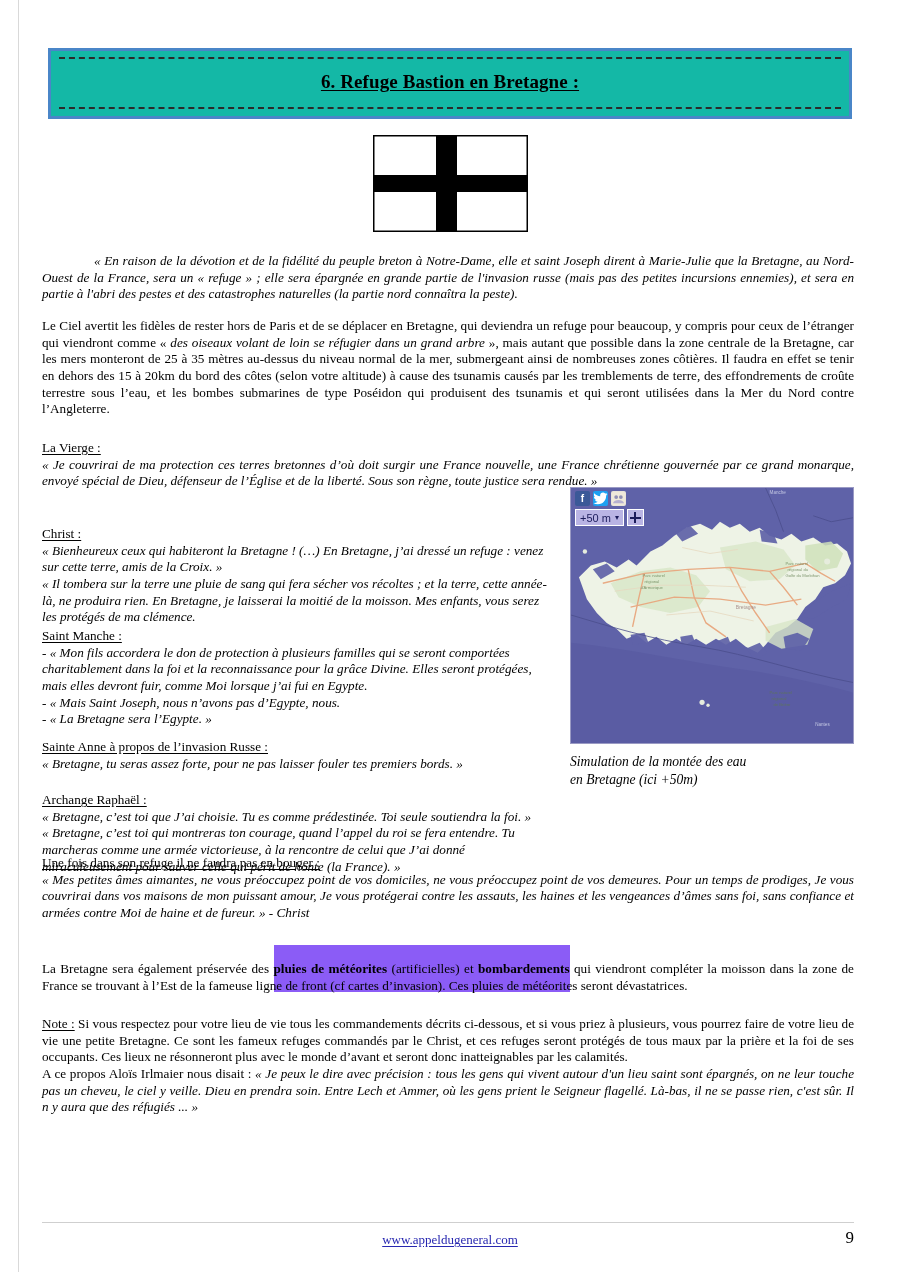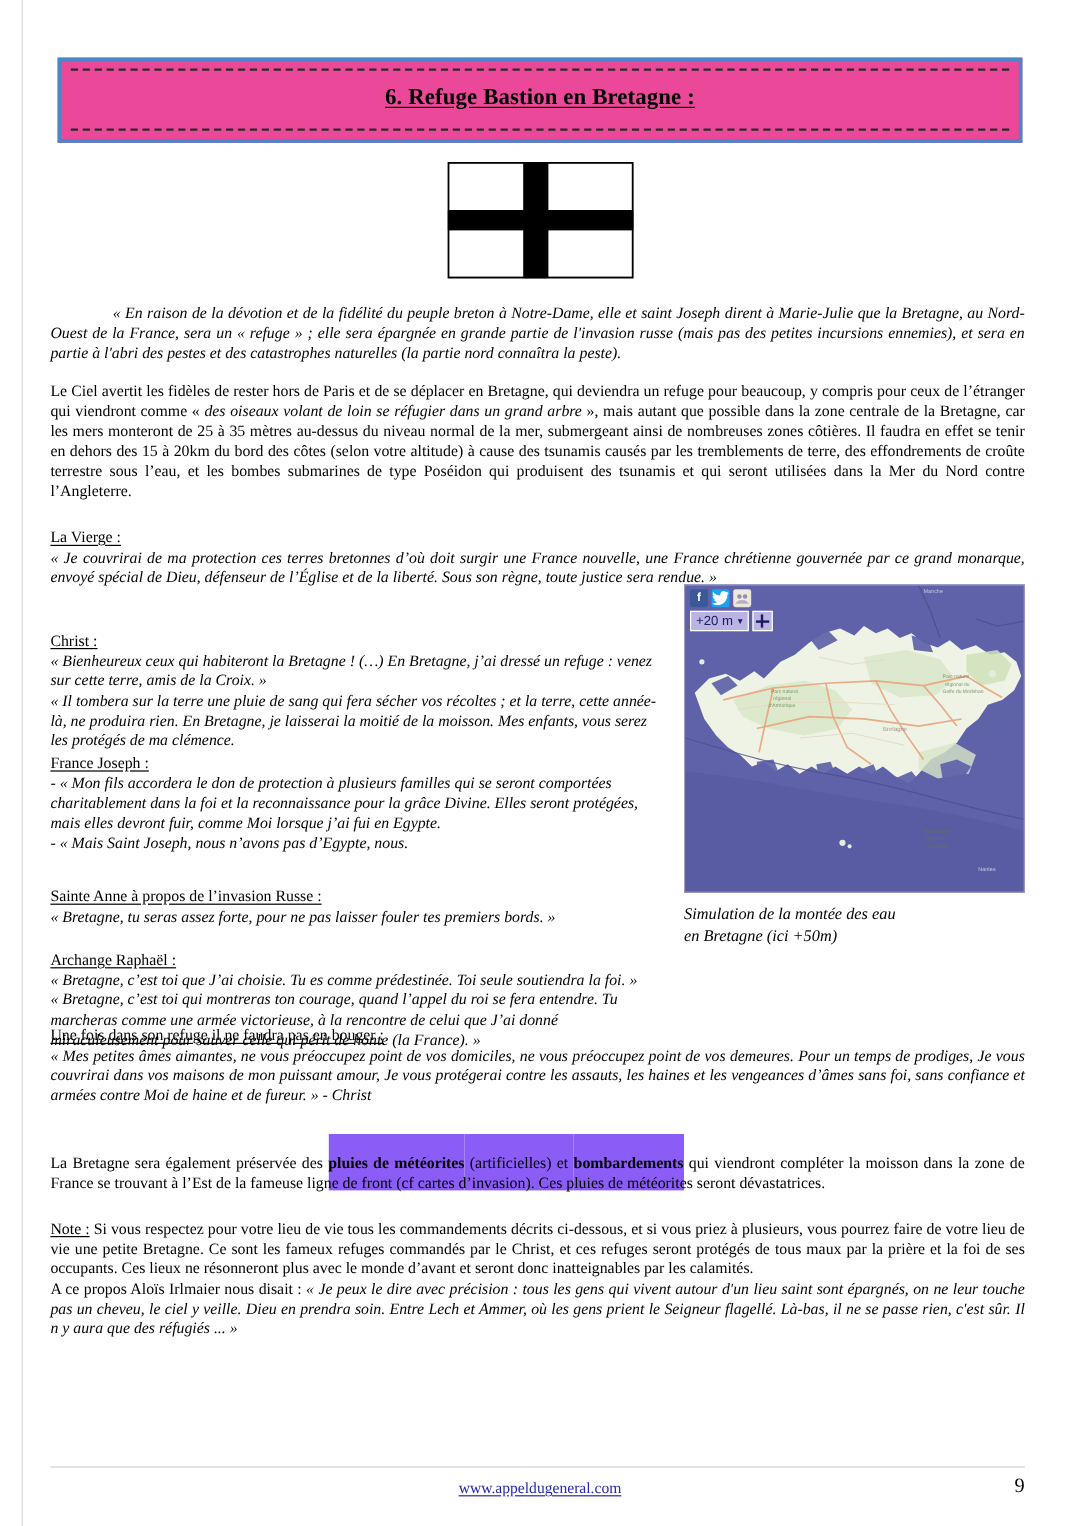--- a/index.html
+++ b/index.html
@@ -34,21 +34,21 @@
   }
 
   
   .title-box {
     position: absolute;
     left: 48px;
     top: 48px;
     width: 804px;
     box-sizing: border-box;
     border: 3px solid #4a86c8;
-    background: #ec4899;
+    background: #14b8a6;
     padding: 3px 4px 4px 4px;
   }
   .dashed-rule {
     height: 0;
     border-top: 2px dashed #2b2b2b;
     margin: 3px 4px;
   }
   .title-text {
     text-align: center;
     font-weight: bold;
@@ -272,23 +272,24 @@
     <span class="quote">« Je couvrirai de ma protection ces terres bretonnes d’où doit surgir une France nouvelle, une France chrétienne gouvernée par ce grand monarque, envoyé spécial de Dieu, défenseur de l’Église et de la liberté. Sous son règne, toute justice sera rendue. »</span>
   </div>
 
   <div class="col-left" style="top:498px;">
     <span class="speaker">Christ :</span>
     <span class="quote">« Bienheureux ceux qui habiteront la Bretagne ! (…) En Bretagne, j’ai dressé un refuge : venez sur cette terre, amis de la Croix. »</span>
     <span class="quote">«  Il tombera sur la terre une pluie de sang qui fera sécher vos récoltes ; et la terre, cette année-là, ne produira rien. En Bretagne, je laisserai la moitié de la moisson. Mes enfants, vous serez les protégés de ma clémence.</span>
   </div>
 
   <div class="col-left" style="top:600px;">
-    <span class="speaker">France Joseph :</span>
+    <span class="speaker">Saint Manche :</span>
     <span class="quote">-  «  Mon fils accordera le don de protection à plusieurs familles qui se seront comportées charitablement dans la foi et la reconnaissance pour la grâce Divine. Elles seront protégées, mais elles devront fuir, comme Moi lorsque j’ai fui en Egypte.</span>
     <span class="quote">- « Mais Saint Joseph, nous n’avons pas d’Egypte, nous.</span>
+    <span class="quote">- « La Bretagne sera l’Egypte. »</span>
   </div>
 
   <div class="col-left" style="top:711px;">
     <span class="speaker">Sainte Anne à propos de l’invasion Russe :</span>
     <span class="quote">«  Bretagne, tu seras assez forte, pour ne pas laisser fouler tes premiers bords. »</span>
   </div>
 
   <div class="col-left" style="top:764px;">
     <span class="speaker">Archange Raphaël :</span>
     <span class="quote">« Bretagne, c’est toi que J’ai choisie. Tu es comme prédestinée. Toi seule soutiendra la foi. »</span>
@@ -409,21 +410,21 @@
             <svg viewBox="0 0 16 16" width="13" height="13">
               <rect x="1" y="1" width="14" height="14" rx="2" fill="#efe9da"></rect>
               <circle cx="5.5" cy="6.5" r="2" fill="#8f8fb5"></circle>
               <circle cx="10.5" cy="6.5" r="2" fill="#8f8fb5"></circle>
               <path d="M2 13c1-2.5 3-3.5 6-3.5s5 1 6 3.5z" fill="#b5b0d0"></path>
             </svg>
           </div>
         </div>
         <div class="alt-row">
           <div class="alt-select">
-            <span>+20 m</span>
+            <span>+50 m</span>
             <span class="caret">▾</span>
           </div>
           <div class="fullscreen-btn"></div>
         </div>
       </div>
     </div>
 
     <div class="fig-caption">
       <div>Simulation de la montée des eau</div>
       <div>en Bretagne (ici +50m)</div>

